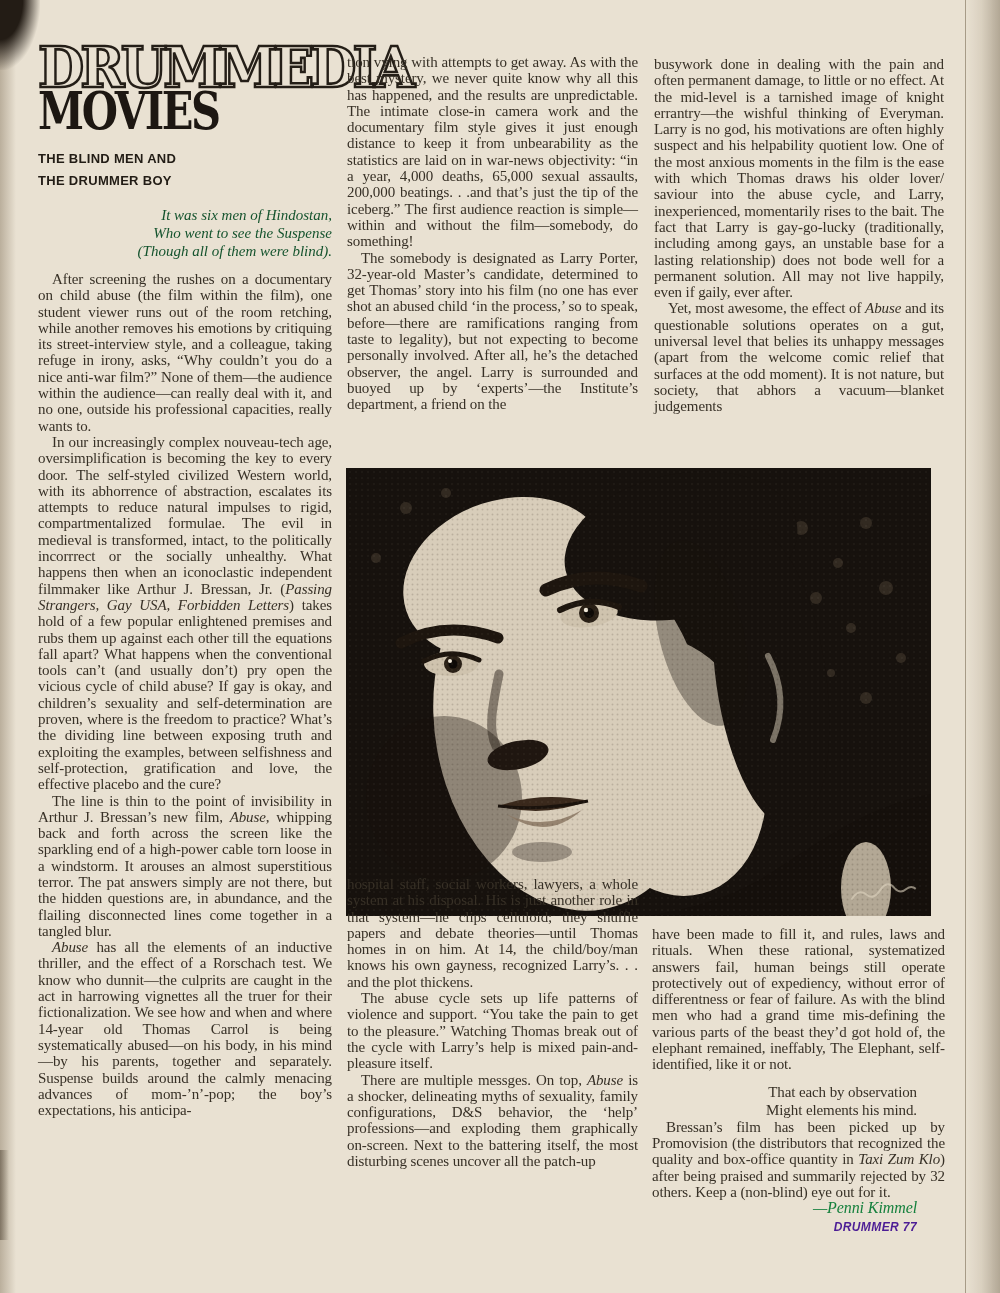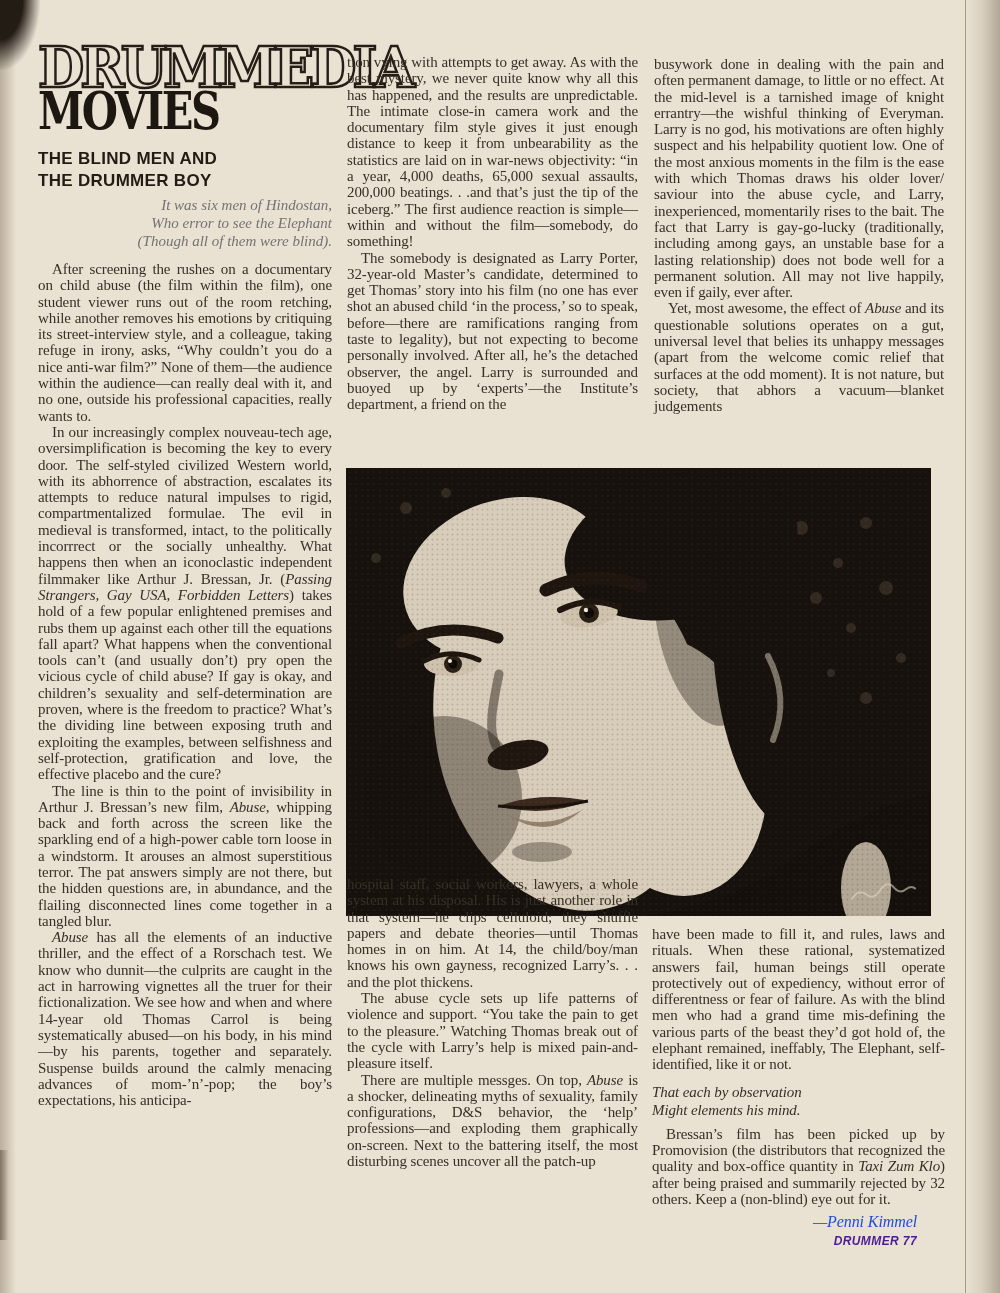--- a/index.html
+++ b/index.html
@@ -18,37 +18,37 @@
 
   
   .mast-col{position:absolute;left:38px;top:40px;width:294px;}
   .logo{font-family:"DejaVu Serif",serif;font-weight:bold;font-size:56px;line-height:54px;
     letter-spacing:-4px;color:#e9e1d2;-webkit-text-stroke:2.6px #241e17;
     transform:scaleX(.95);transform-origin:left;white-space:nowrap;}
   .section-title{font-family:"DejaVu Serif",serif;font-weight:bold;font-size:52px;line-height:46px;
     letter-spacing:-3px;color:#1d1712;transform:scaleX(.8);transform-origin:left;
     margin-top:-6px;white-space:nowrap;}
   .headline{margin-top:14px;font-family:"Liberation Sans",sans-serif;font-weight:bold;
-    font-size:17px;line-height:22px;letter-spacing:.3px;color:#221c15;}
-  .epigraph{margin-top:4px;font-style:italic;font-size:15px;line-height:18px;text-align:right;color:#737373;}
+    font-size:13px;line-height:22px;letter-spacing:.3px;color:#221c15;}
+  .epigraph{margin-top:14px;font-style:italic;font-size:15px;line-height:18px;text-align:right;color:#14532d;}
   .body{margin-top:11px;}
 
   
   .bodytext{font-size:15px;line-height:16.3px;text-align:justify;letter-spacing:-.1px;color:#373026;}
   .bodytext p{margin:0;text-indent:14px;}
   .bodytext p.noindent{text-indent:0;}
   .col{position:absolute;}
   #col2-top{left:347px;top:54px;width:291px;}
   #col3-top{left:654px;top:56px;width:290px;}
   #col2-bottom{left:347px;top:876px;width:291px;}
   #col3-bottom{left:652px;top:926px;width:293px;}
 
-  .closing-epigraph{margin:10px 28px 7px 0;text-align:left;font-style:italic;
+  .closing-epigraph{margin:10px 28px 0 0;text-align:right;
     font-size:15px;line-height:18px;text-indent:0;}
-  .byline{margin-top:7px;padding-right:28px;text-align:right;font-style:italic;font-size:16px;color:#1d4ed8;}
+  .byline{padding-right:28px;text-align:right;font-style:italic;font-size:16px;color:#15803d;}
   .page-footer{margin-top:3px;padding-right:28px;text-align:right;font-style:italic;font-weight:bold;
     font-family:"Liberation Sans",sans-serif;font-size:12px;letter-spacing:.4px;color:#4c1d95;}
 
   
   .photo{position:absolute;left:346px;top:468px;width:585px;height:448px;}
   .photo svg{display:block;width:100%;height:100%;}
 </style>
 </head>
 <body>
 
@@ -61,21 +61,21 @@
 
   <div class="mast-col">
     <div class="logo">DRUMMEDIA</div>
     <div class="section-title">MOVIES</div>
     <div class="headline">
       <div>THE BLIND MEN AND</div>
       <div>THE DRUMMER BOY</div>
     </div>
     <div class="epigraph">
       <div>It was six men of Hindostan,</div>
-      <div>Who error to see the Elephant</div>
+      <div>Who went to see the Suspense</div>
       <div>(Though all of them were blind).</div>
     </div>
     <div class="body bodytext">
       <p>After screening the rushes on a documentary on child abuse (the film within the film), one student viewer runs out of the room retching, while another removes his emotions by critiquing its street-interview style, and a colleague, taking refuge in irony, asks, “Why couldn’t you do a nice anti-war film?” None of them—the audience within the audience—can really deal with it, and no one, outside his professional capacities, really wants to.</p>
       <p>In our increasingly complex nouveau-tech age, oversimplification is becoming the key to every door. The self-styled civilized Western world, with its abhorrence of abstraction, escalates its attempts to reduce natural impulses to rigid, compartmentalized formulae. The evil in medieval is transformed, intact, to the politically incorrrect or the socially unhealthy. What happens then when an iconoclastic independent filmmaker like Arthur J. Bressan, Jr. (<i>Passing Strangers, Gay USA, Forbidden Letters</i>) takes hold of a few popular enlightened premises and rubs them up against each other till the equations fall apart? What happens when the conventional tools can’t (and usually don’t) pry open the vicious cycle of child abuse? If gay is okay, and children’s sexuality and self-determination are proven, where is the freedom to practice? What’s the dividing line between exposing truth and exploiting the examples, between selfishness and self-protection, gratification and love, the effective placebo and the cure?</p>
       <p>The line is thin to the point of invisibility in Arthur J. Bressan’s new film, <i>Abuse</i>, whipping back and forth across the screen like the sparkling end of a high-power cable torn loose in a windstorm. It arouses an almost superstitious terror. The pat answers simply are not there, but the hidden questions are, in abundance, and the flailing disconnected lines come together in a tangled blur.</p>
       <p><i>Abuse</i> has all the elements of an inductive thriller, and the effect of a Rorschach test. We know who dunnit—the culprits are caught in the act in harrowing vignettes all the truer for their fictionalization. We see how and when and where 14-year old Thomas Carrol is being systematically abused—on his body, in his mind—by his parents, together and separately. Suspense builds around the calmly menacing advances of mom-’n’-pop; the boy’s expectations, his anticipa-</p>
     </div>
   </div>
 

